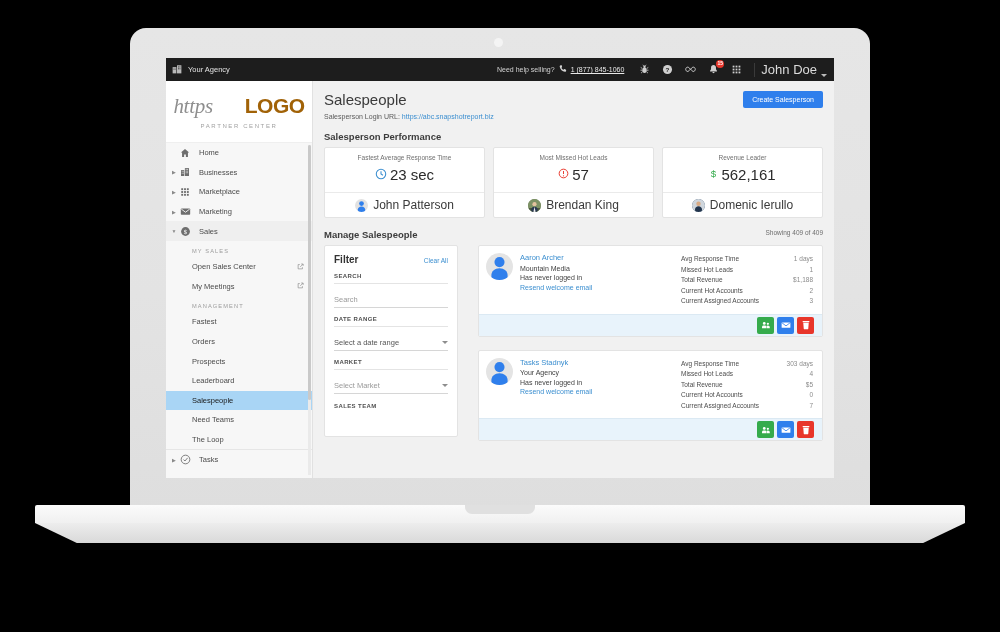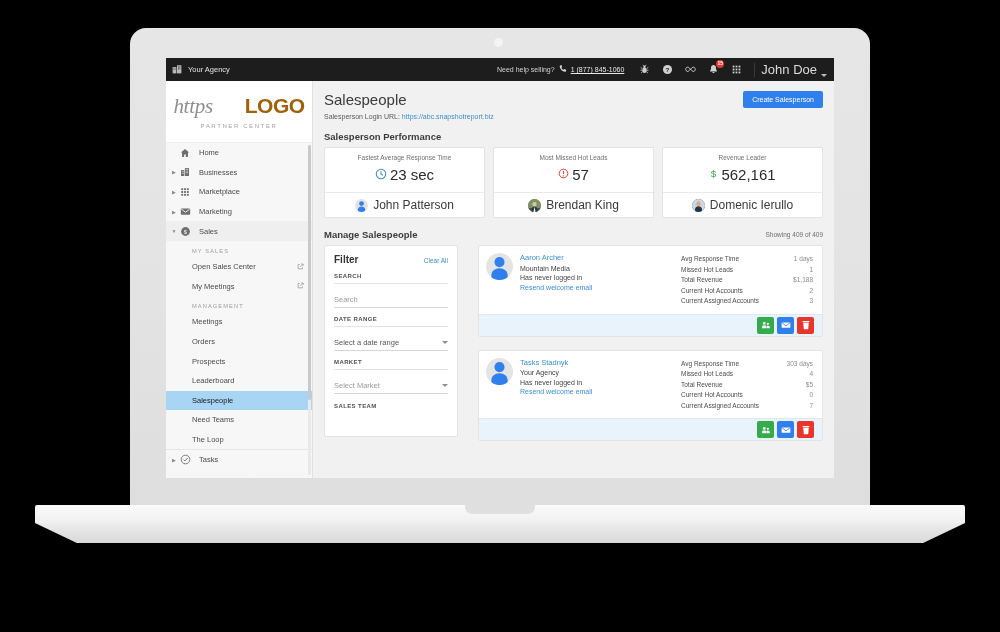--- a/index.html
+++ b/index.html
@@ -276,21 +276,21 @@
     width: 13px; height: 13px; border-radius: 50%;
     background: #e2e2e2;
     display: flex; align-items: center; justify-content: center;
     overflow: hidden; flex: 0 0 13px;
   }
   .avatar-sm.photo-a { background: #6c7f5b; }
   .avatar-sm.photo-b { background: #33506e; }
 
   
   #manage-head-row {
-    display: flex; align-items: center; justify-content: space-between;
+    display: flex; align-items: flex-start; justify-content: space-between;
     margin: 11px 0 5px 0;
   }
   #manage-head-row .section-head { margin: 0; }
   #showing-count { font-size: 6.5px; color: #6e6e6e; }
 
   #manage-cols { display: flex; gap: 20px; }
 
   
   #filter-panel {
     width: 134px; flex: 0 0 134px;
@@ -565,21 +565,21 @@
             <span class="sub-label">My Meetings</span>
             <span class="ext-ico">
               <svg width="7" height="7" viewBox="0 0 16 16" fill="none" stroke="#8a8a8a" stroke-width="1.5">
                 <path d="M9.5 2.3H14v4.4M13.6 2.7 7.4 8.9M12.4 9.6v3.8H2.6V3.6h3.8"></path>
               </svg>
             </span>
           </div>
 
           <div class="nav-group-label">MANAGEMENT</div>
           <div class="nav-sub">
-            <span class="sub-label">Meetings</span>
+            <span class="sub-label">Fastest</span>
           </div>
           <div class="nav-sub">
             <span class="sub-label">Orders</span>
           </div>
           <div class="nav-sub">
             <span class="sub-label">Prospects</span>
           </div>
           <div class="nav-sub">
             <span class="sub-label">Leaderboard</span>
           </div>

